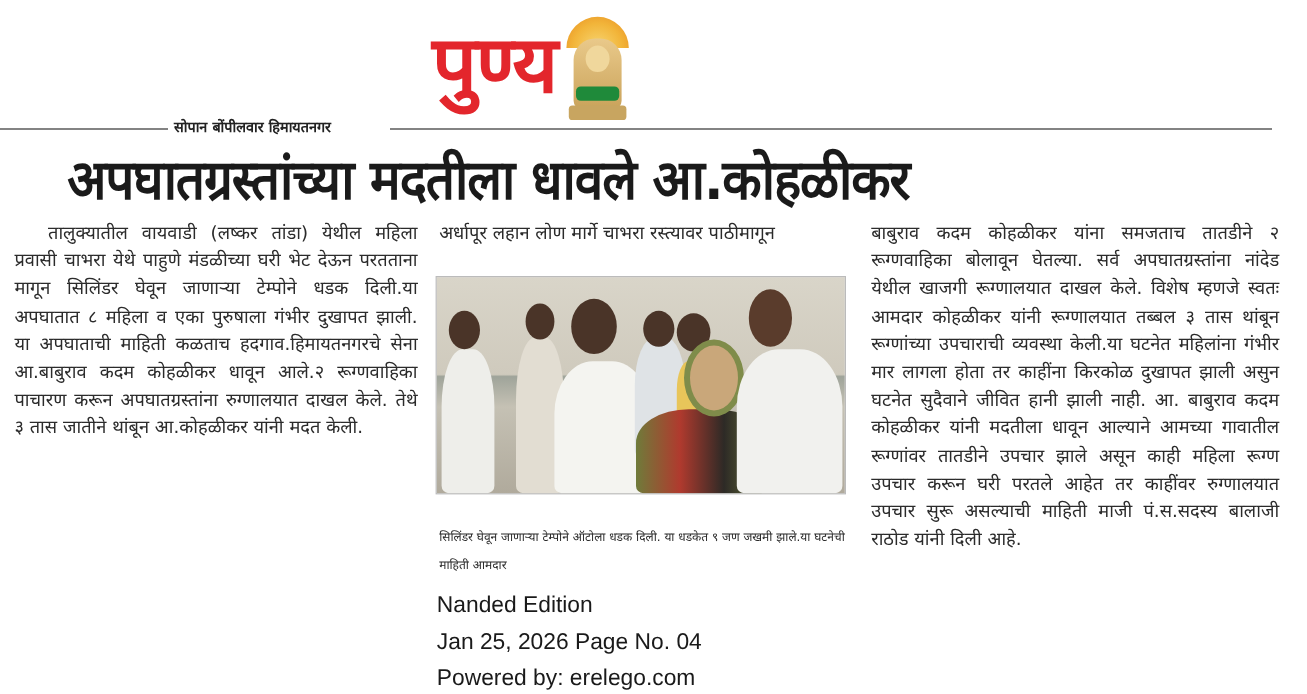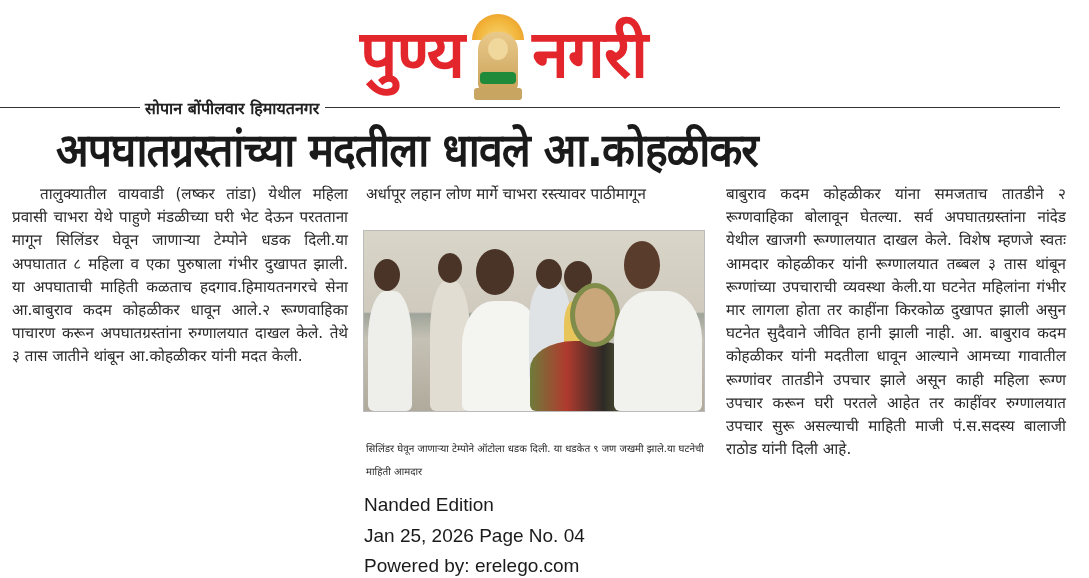--- a/index.html
+++ b/index.html
@@ -8,21 +8,21 @@
     .mast-word { font-family:"DejaVu Sans", sans-serif; font-weight:bold; color:#e3262c; font-size:66px; line-height:100px; letter-spacing:-1px; }
     .mast-left { margin-top:0; }
     .ganesha { width:56px; height:95px; margin:0 6px; position:relative; }
     .ganesha .halo { position:absolute; left:2px; top:4px; width:52px; height:26px; border-radius:26px 26px 0 0; background:radial-gradient(circle at 50% 100%, #f7d774 0%, #f2b53a 55%, #e88b1e 100%); }
     .ganesha .body { position:absolute; left:8px; top:22px; width:40px; height:60px; border-radius:18px 18px 8px 8px; background:linear-gradient(#e9c98a, #c9a25a); }
     .ganesha .face { position:absolute; left:18px; top:28px; width:20px; height:22px; border-radius:50%; background:#f0d79c; }
     .ganesha .cloth { position:absolute; left:10px; top:62px; width:36px; height:12px; background:#1f8a3a; border-radius:4px; }
     .ganesha .base { position:absolute; left:4px; top:78px; width:48px; height:12px; background:#c8a560; border-radius:3px; }
     .byline-row { position:absolute; left:0; top:101px; width:1060px; height:12px; }
     .rule { position:absolute; top:6px; height:1px; background:#333; }
-    .byline { position:absolute; left:141px; top:-4px; font-size:16px; font-weight:bold; color:#222; background:#fff; padding:0 4px; white-space:nowrap; }
+    .byline { position:absolute; left:141px; top:-4px; font-size:12px; font-weight:bold; color:#222; background:#fff; padding:0 4px; white-space:nowrap; }
     .headline { position:absolute; left:56px; top:120px; width:960px; font-size:46px; font-weight:bold; color:#1a1a1a; letter-spacing:-1px; line-height:60px; white-space:nowrap; transform:scaleX(0.93); transform-origin:left; }
     .col { position:absolute; font-size:15.2px; line-height:23.2px; color:#2b2b2b; }
     .col p { margin:0; text-align:justify; text-align-last:left; }
     .col .indent { text-indent:28px; }
     .dateline { font-weight:bold; text-align:center; margin:0; }
     .col1 { left:12px; top:183px; width:336px; }
     .col2-top { position:absolute; left:366px; top:183px; width:340px; font-size:15.2px; line-height:23px; }
     .col2-bot { position:absolute; left:366px; top:437px; width:340px; font-size:10px; line-height:23.2px; }
     .col3 { left:726px; top:183px; width:340px; }
     .photo { position:absolute; left:363px; top:230px; width:340px; height:180px; border:1px solid #bbb; overflow:hidden; background:linear-gradient(180deg,#d9d5c9 0%,#cfcabd 45%,#9fa49a 46%,#c5c1b4 60%,#b0aa9c 100%); }
@@ -35,21 +35,20 @@
 
 <div class="masthead">
   <span class="mast-word mast-left">पुण्य</span>
   <div class="ganesha">
     <div class="halo"></div>
     <div class="body"></div>
     <div class="face"></div>
     <div class="cloth"></div>
     <div class="base"></div>
   </div>
-  <span class="mast-word">नगरी</span>
 </div>
 
 <div class="byline-row">
   <div class="rule" style="left:0;width:140px;"></div>
   <div class="rule" style="left:325px;width:735px;"></div>
   <span class="byline">सोपान बोंपीलवार हिमायतनगर</span>
 </div>
 
 <div class="headline">अपघातग्रस्तांच्या मदतीला धावले आ.कोहळीकर</div>
 

